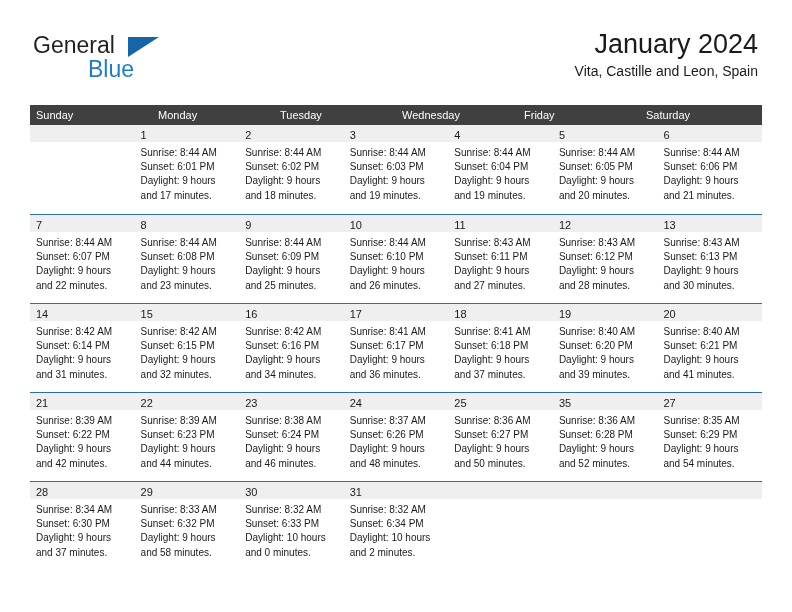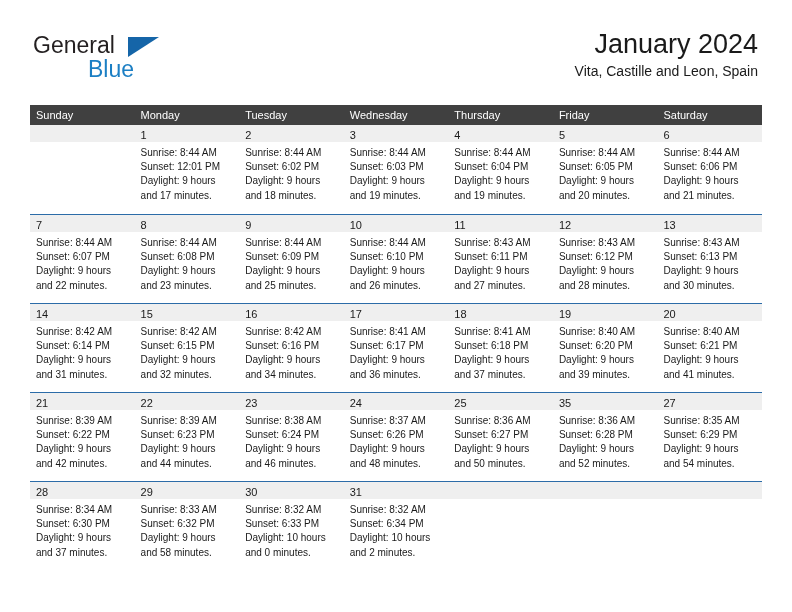--- a/index.html
+++ b/index.html
@@ -174,35 +174,34 @@
     </div>
 
   </div>
 
   <div class="calendar">
     <div class="weekdays">
         <div class="weekday">Sunday</div>
         <div class="weekday">Monday</div>
         <div class="weekday">Tuesday</div>
         <div class="weekday">Wednesday</div>
-        <div class="weekday">Thursday</div>
         <div class="weekday">Friday</div>
         <div class="weekday">Saturday</div>
       </div>
     <div class="weeks">
         <div class="week">
           <div class="day empty">
             <div class="daynum-band"><span class="daynum"></span></div>
             <div class="day-body"></div>
           </div>
           <div class="day">
             <div class="daynum-band"><span class="daynum">1</span></div>
             <div class="day-body">
               <div class="day-line">Sunrise: 8:44 AM</div>
-              <div class="day-line">Sunset: 12:01 PM</div>
+              <div class="day-line">Sunset: 6:01 PM</div>
               <div class="day-line">Daylight: 9 hours</div>
               <div class="day-line">and 17 minutes.</div>
             </div>
           </div>
           <div class="day">
             <div class="daynum-band"><span class="daynum">2</span></div>
             <div class="day-body">
               <div class="day-line">Sunrise: 8:44 AM</div>
               <div class="day-line">Sunset: 6:02 PM</div>
               <div class="day-line">Daylight: 9 hours</div>

